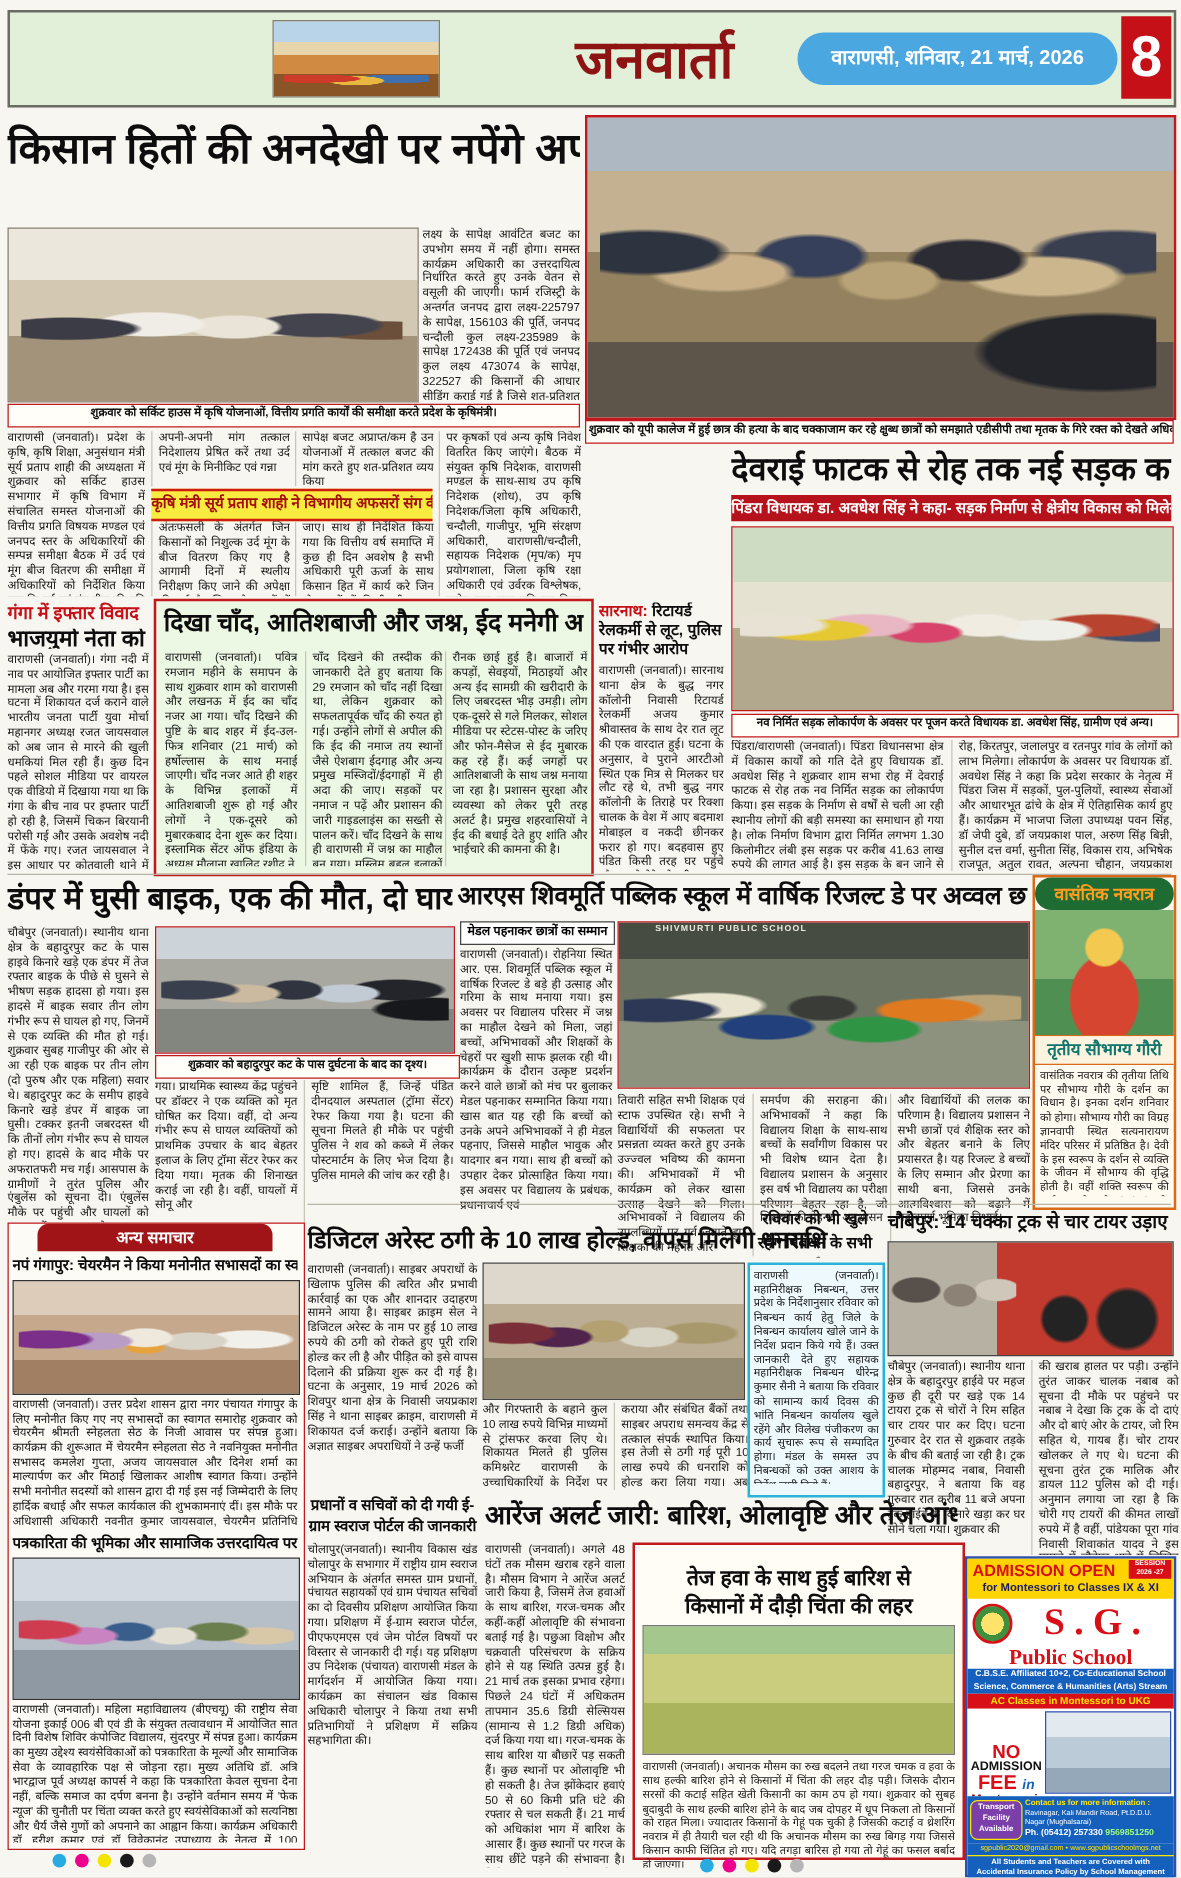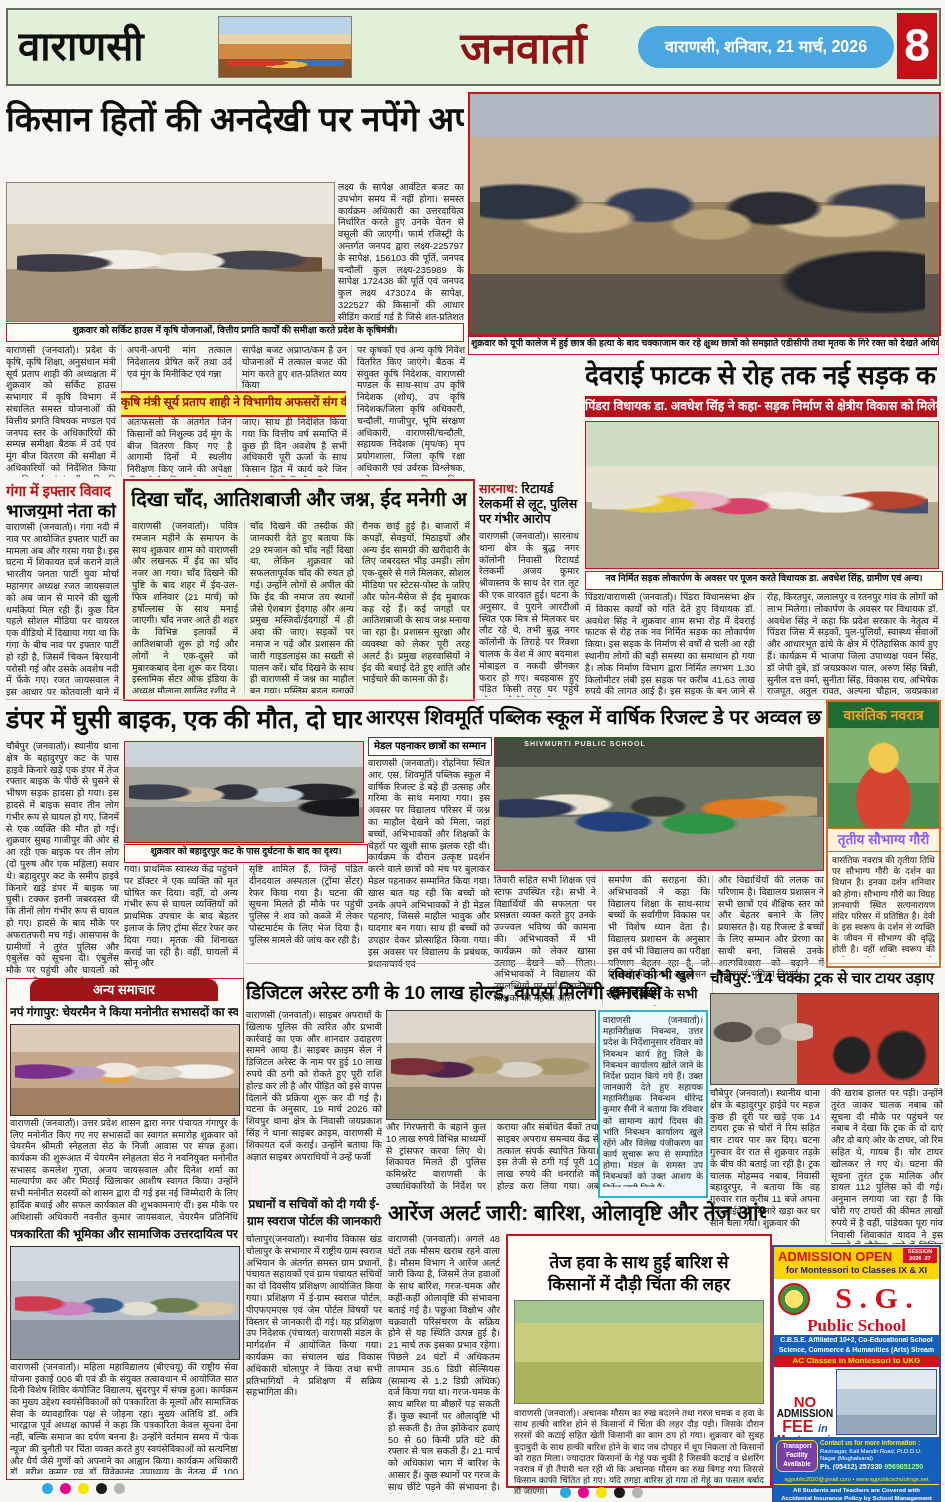--- a/index.html
+++ b/index.html
@@ -18,21 +18,20 @@
   .dc{background:#29abe2}.dm{background:#ec008c}.dy{background:#f5e400}.dk{background:#1a1a1a}.dg{background:#b5b5b5}
   .hr{position:absolute;height:1px;background:#b9b5a8;}
   .adrow{overflow:hidden;}
 </style>
 </head>
 <body>
 
 <div class="page">
 
   <div class="abs" style="left:6px;top:8px;width:931px;height:74px;background:#e2efd9;border:2px solid #6b6b66;">
-    <div class="abs" style="left:10px;top:8px;width:195px;height:56px;font-size:40px;font-weight:bold;color:#101010;line-height:56px;white-space:nowrap;overflow:hidden;">वाराणसी</div>
     <div class="abs ph" style="left:210px;top:6px;width:132px;height:60px;background:
            linear-gradient(180deg,#b9d4e8 0 28%,#e7d6ac 28% 45%,#d08a41 45% 70%,#8a5526 70% 100%);">
       <div class="abs" style="left:8px;top:38px;width:116px;height:16px;background:
              radial-gradient(ellipse at 20% 50%,#cf3b2a 0 28%,transparent 30%),
              radial-gradient(ellipse at 50% 60%,#e8b740 0 26%,transparent 28%),
              radial-gradient(ellipse at 80% 50%,#3e6fae 0 28%,transparent 30%);"></div>
     </div>
     <div class="abs" style="left:408px;top:12px;width:215px;height:56px;font-family:'Liberation Serif','DejaVu Serif',serif;font-size:43px;font-weight:bold;color:#8e1313;text-align:center;line-height:54px;white-space:nowrap;overflow:hidden;">जनवार्ता</div>
     <div class="abs" style="left:630px;top:16px;width:256px;height:42px;background:#4aa7e0;border-radius:21px;color:#fff;font-weight:bold;font-size:16px;text-align:center;line-height:42px;white-space:nowrap;overflow:hidden;">वाराणसी, शनिवार, 21 मार्च, 2026</div>
     <div class="abs" style="left:889px;top:3px;width:40px;height:66px;background:#c41016;color:#fff;font-weight:bold;font-size:46px;text-align:center;line-height:64px;">8</div>
@@ -139,26 +138,26 @@
       radial-gradient(ellipse at 50% 40%,#3a3c38 0 11%,transparent 13%),
       radial-gradient(ellipse at 63% 58%,#2f9444 0 12%,transparent 14%),
       radial-gradient(ellipse at 77% 42%,#e07a1f 0 11%,transparent 13%),
       radial-gradient(ellipse at 91% 40%,#b8a277 0 12%,transparent 14%);"></div>
   </div>
   <div class="abs b" style="left:494px;top:875px;width:102px;height:130px;">तिवारी सहित सभी शिक्षक एवं स्टाफ उपस्थित रहे। सभी ने विद्यार्थियों की सफलता पर प्रसन्नता व्यक्त करते हुए उनके उज्ज्वल भविष्य की कामना की। अभिभावकों में भी कार्यक्रम को लेकर खासा उत्साह देखने को मिला। अभिभावकों ने विद्यालय की उपलब्धियों पर गर्व जताते हुए शिक्षकों की मेहनत और</div>
   <div class="abs b vr" style="left:602px;top:875px;width:102px;height:130px;">समर्पण की सराहना की। अभिभावकों ने कहा कि विद्यालय शिक्षा के साथ-साथ बच्चों के सर्वांगीण विकास पर भी विशेष ध्यान देता है। विद्यालय प्रशासन के अनुसार इस वर्ष भी विद्यालय का परीक्षा परिणाम बेहतर रहा है, जो शिक्षकों की मेहनत, अनुशासन</div>
   <div class="abs b vr" style="left:712px;top:875px;width:106px;height:130px;">और विद्यार्थियों की ललक का परिणाम है। विद्यालय प्रशासन ने सभी छात्रों एवं शैक्षिक स्तर को और बेहतर बनाने के लिए प्रयासरत है। यह रिजल्ट डे बच्चों के लिए सम्मान और प्रेरणा का साथी बना, जिससे उनके आत्मविश्वास को बढ़ाने में महत्वपूर्ण भूमिका निभाई।</div>
 
   <div class="abs" style="left:826px;top:700px;width:111px;height:264px;border:2px solid #d86a1a;background:#fffaf0;">
-    <div style="height:26px;background:#1e6b34;color:#ff9d1f;font-weight:bold;font-size:14px;text-align:center;line-height:26px;overflow:hidden;white-space:nowrap;">वासंतिक नवरात्र</div>
+    <div style="height:26px;background:#1e6b34;color:#ff9d1f;font-weight:bold;font-size:14px;text-align:center;line-height:26px;overflow:hidden;white-space:nowrap;border-radius:13px;">वासंतिक नवरात्र</div>
     <div class="ph" style="height:100px;border:none;border-bottom:1px solid #d86a1a;background:
            radial-gradient(circle at 50% 30%,#f3c94f 0 16%,transparent 18%),
            radial-gradient(ellipse at 50% 72%,#d5452f 0 34%,transparent 36%),
            linear-gradient(180deg,#7fb271 0 55%,#4f8f52 55% 100%);"></div>
-    <div style="height:22px;background:#fdf3df;color:#8b5cf6;font-weight:bold;font-size:13.5px;text-align:center;line-height:22px;overflow:hidden;white-space:nowrap;border-bottom:1px solid #d86a1a;">तृतीय सौभाग्य गौरी</div>
+    <div style="height:22px;background:#fdf3df;color:#0f766e;font-weight:bold;font-size:13.5px;text-align:center;line-height:22px;overflow:hidden;white-space:nowrap;border-bottom:1px solid #d86a1a;">तृतीय सौभाग्य गौरी</div>
     <div class="b" style="margin:3px 4px;height:102px;font-size:8.8px;">वासंतिक नवरात्र की तृतीया तिथि पर सौभाग्य गौरी के दर्शन का विधान है। इनका दर्शन शनिवार को होगा। सौभाग्य गौरी का विग्रह ज्ञानवापी स्थित सत्यनारायण मंदिर परिसर में प्रतिष्ठित है। देवी के इस स्वरूप के दर्शन से व्यक्ति के जीवन में सौभाग्य की वृद्धि होती है। वहीं शक्ति स्वरूप की अर्चना करने वाले मां चंद्रघंटा के दरबार में शीश नवाएंगे। इनका मंदिर चौक क्षेत्र में स्थित है।</div>
   </div>
 
   <div class="hr" style="left:246px;top:963px;width:691px;"></div>
 
   <div class="abs" style="left:6px;top:978px;width:236px;height:500px;border:1.5px solid #c0181c;background:#fcfbf6;"></div>
   <div class="abs" style="left:30px;top:979px;width:188px;height:22px;background:#a01317;color:#fff;font-weight:bold;font-size:13px;text-align:center;line-height:22px;border-radius:9px 9px 0 0;overflow:hidden;">अन्य समाचार</div>
   <div class="abs hl" style="left:10px;top:1004px;width:228px;height:17px;font-size:12px;line-height:17px;">नपं गंगापुर: चेयरमैन ने किया मनोनीत सभासदों का स्वागत</div>
   <div class="abs ph" style="left:10px;top:1024px;width:228px;height:90px;border:1px solid #333;background:
          linear-gradient(180deg,#ddccba 0 30%,#c6a98d 30% 70%,#a07f62 70% 100%);">

